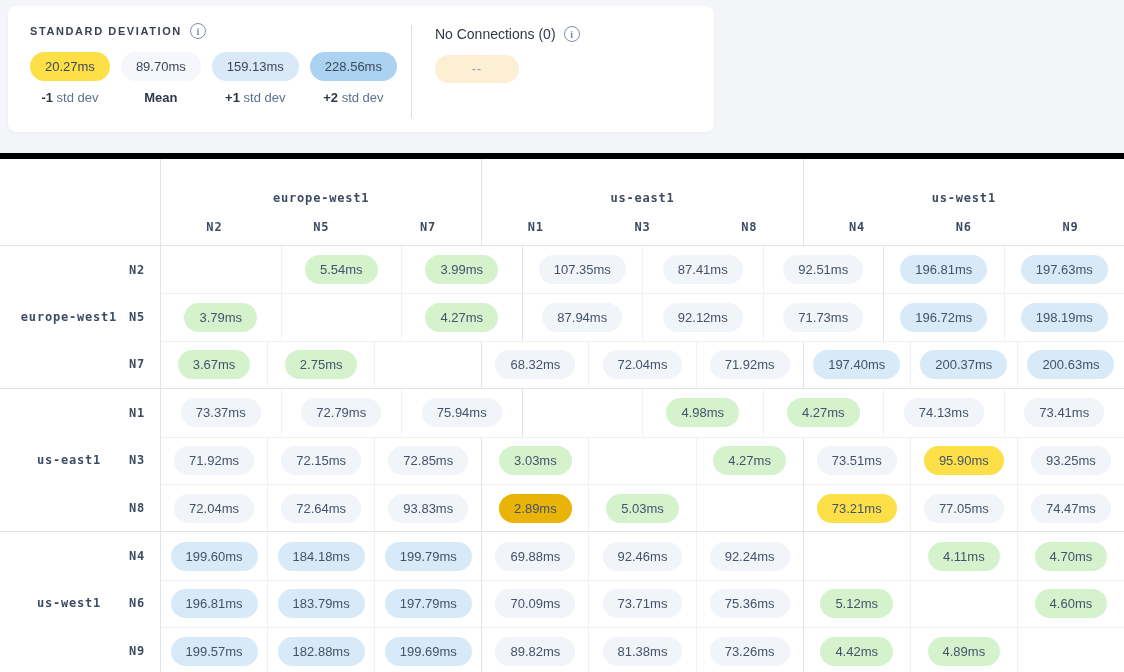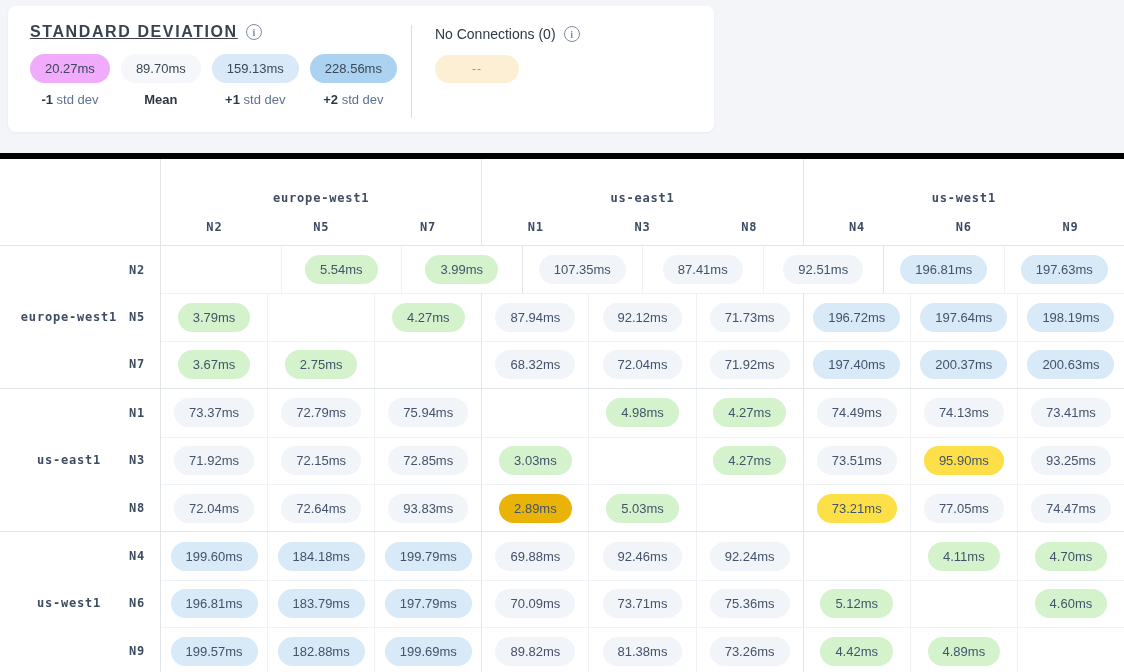--- a/index.html
+++ b/index.html
@@ -19,25 +19,24 @@
     background: #ffffff;
     border-radius: 8px;
     box-shadow: 0 1px 3px rgba(40,50,70,0.05);
     display: flex;
     align-items: stretch;
     padding: 17px 22px 0 22px;
   }
   .std-section { flex: 0 0 auto; }
   .section-title-row { display: flex; align-items: center; gap: 8px; }
   .std-title {
-    font-size: 16px;
+    font-size: 11px;
     font-weight: bold;
     letter-spacing: 1.6px;
     color: #39424e;
-    text-decoration: underline;
   }
   .info-icon {
     width: 16px; height: 16px;
     border: 1.4px solid #7d8da5;
     border-radius: 50%;
     color: #7d8da5;
     font-size: 10px;
     font-weight: bold;
     display: inline-flex;
     align-items: center;
@@ -164,21 +163,21 @@
 <body>
 
 <div class="legend-card">
   <div class="std-section">
     <div class="section-title-row">
       <span class="std-title">STANDARD DEVIATION</span>
       <span class="info-icon">i</span>
     </div>
     <div class="pills-row">
         <div class="legend-col">
-          <div class="legend-pill" style="background: #f0abfc; text-align: right;">20.27ms</div>
+          <div class="legend-pill" style="background: #fde047; text-align: right;">20.27ms</div>
           <div class="legend-label"><span class="prefix">-1</span><span class="suffix"> std dev</span></div>
         </div>
         <div class="legend-col">
           <div class="legend-pill" style="background: rgb(245, 247, 250);">89.70ms</div>
           <div class="legend-label"><span class="prefix">Mean</span></div>
         </div>
         <div class="legend-col">
           <div class="legend-pill" style="background: rgb(217, 233, 248);">159.13ms</div>
           <div class="legend-label"><span class="prefix">+1</span><span class="suffix"> std dev</span></div>
         </div>
@@ -270,23 +269,20 @@
           <div class="cell">
             <div class="cell-pill" style="background: rgb(241, 244, 248);">92.12ms</div>
           </div>
           <div class="cell">
             <div class="cell-pill" style="background: rgb(241, 244, 248);">71.73ms</div>
           </div>
           <div class="cell group-start">
             <div class="cell-pill" style="background: rgb(216, 233, 247);">196.72ms</div>
           </div>
           <div class="cell">
-            <div class="cell-pill" style="background: rgb(216, 233, 247);">197.64ms</div>
-          </div>
-          <div class="cell">
             <div class="cell-pill" style="background: rgb(216, 233, 247);">198.19ms</div>
           </div>
         </div>
         <div class="matrix-row">
           <div class="row-label-cell">N7</div>
           <div class="cell">
             <div class="cell-pill" style="background: rgb(212, 243, 205);">3.67ms</div>
           </div>
           <div class="cell">
             <div class="cell-pill" style="background: rgb(212, 243, 205);">2.75ms</div>
@@ -325,23 +321,20 @@
           <div class="cell">
             <div class="cell-pill" style="background: rgb(241, 244, 248);">75.94ms</div>
           </div>
           <div class="cell group-start"></div>
           <div class="cell">
             <div class="cell-pill" style="background: rgb(212, 243, 205);">4.98ms</div>
           </div>
           <div class="cell">
             <div class="cell-pill" style="background: rgb(212, 243, 205);">4.27ms</div>
           </div>
-          <div class="cell group-start">
-            <div class="cell-pill" style="background: rgb(241, 244, 248);">74.49ms</div>
-          </div>
           <div class="cell">
             <div class="cell-pill" style="background: rgb(241, 244, 248);">74.13ms</div>
           </div>
           <div class="cell">
             <div class="cell-pill" style="background: rgb(241, 244, 248);">73.41ms</div>
           </div>
         </div>
         <div class="matrix-row">
           <div class="row-label-cell">N3</div>
           <div class="cell">

